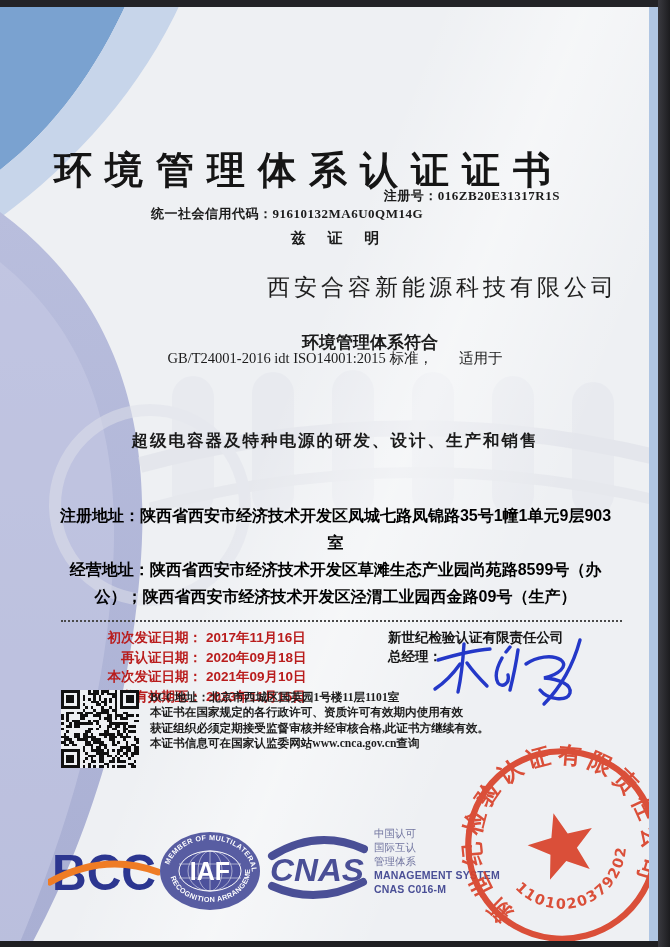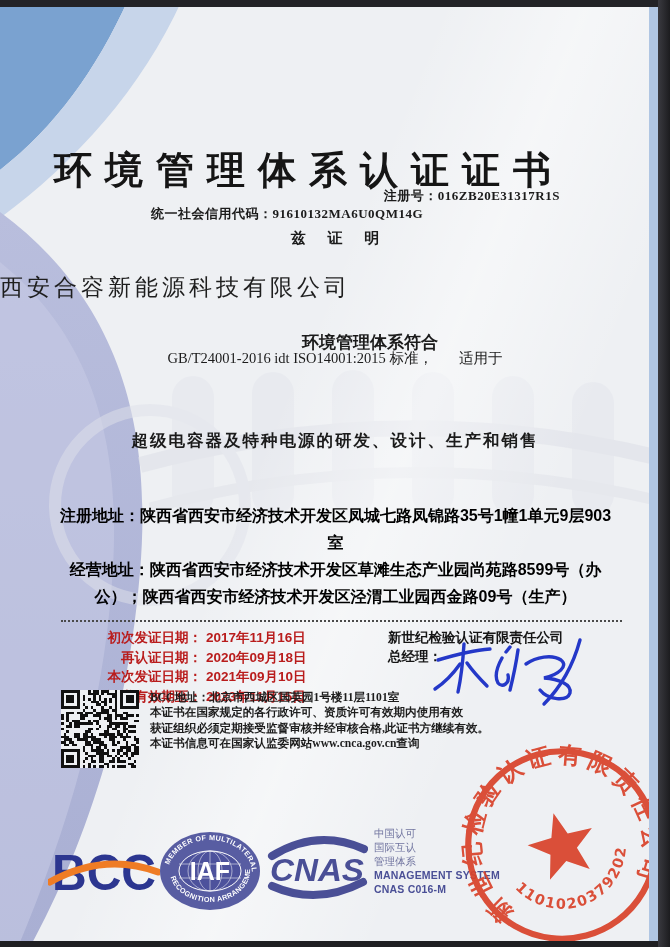--- a/index.html
+++ b/index.html
@@ -23,21 +23,21 @@
   .content{z-index:10;}
   .title{left:0;top:120px;width:605px;text-align:center;
     font-family:"Liberation Serif","DejaVu Serif",serif;font-weight:bold;
     font-size:38px;letter-spacing:13px;padding-left:13px;box-sizing:border-box;color:#151515;}
   .regline{left:0;top:187px;width:560px;text-align:right;
     font-family:"Liberation Serif","DejaVu Serif",serif;font-weight:bold;font-size:13px;letter-spacing:.5px;}
   .creditline{left:0;top:205px;width:574px;text-align:center;
     font-family:"Liberation Serif","DejaVu Serif",serif;font-weight:bold;font-size:13px;letter-spacing:.5px;}
   .hereby{left:0;top:229px;width:670px;text-align:center;
     font-family:"Liberation Serif","DejaVu Serif",serif;font-weight:bold;font-size:15px;letter-spacing:9px;padding-left:9px;box-sizing:border-box;}
-  .company{left:0;top:272px;width:618px;text-align:left;
+  .company{left:0;top:272px;width:618px;text-align:right;
     font-family:"Liberation Serif","DejaVu Serif",serif;font-size:23px;letter-spacing:4px;color:#1e1e1e;}
   .system{left:0;top:331px;width:670px;text-align:center;font-weight:bold;font-size:17px;margin-left:35px;}
   .standard{left:0;top:349px;width:670px;text-align:center;
     font-family:"Liberation Serif","DejaVu Serif",serif;font-size:14.5px;}
   .standard .gap{display:inline-block;width:26px;}
   .scope{left:0;top:430px;width:670px;text-align:center;
     font-family:"Liberation Serif","DejaVu Serif",serif;font-weight:bold;font-size:16.5px;letter-spacing:2px;}
   .addresses{left:53px;top:502px;width:565px;text-align:center;
     font-weight:bold;font-size:16px;line-height:27px;color:#000000;}
   .addresses p{margin:0;}

